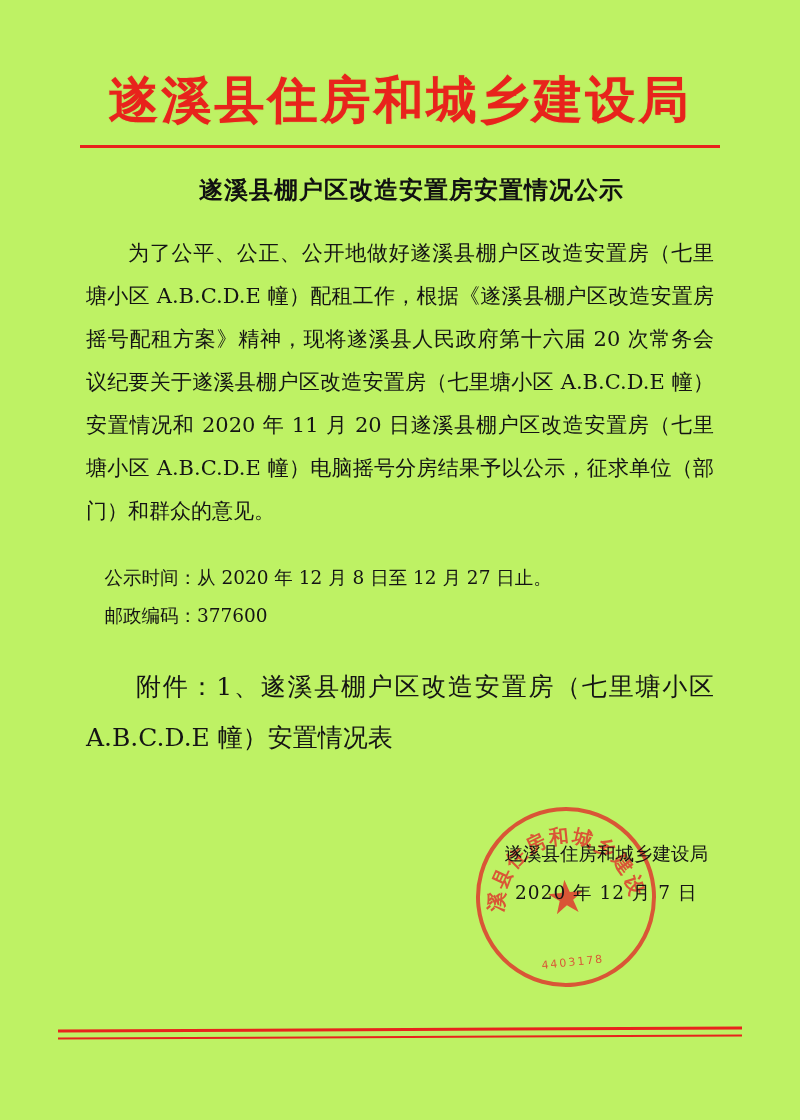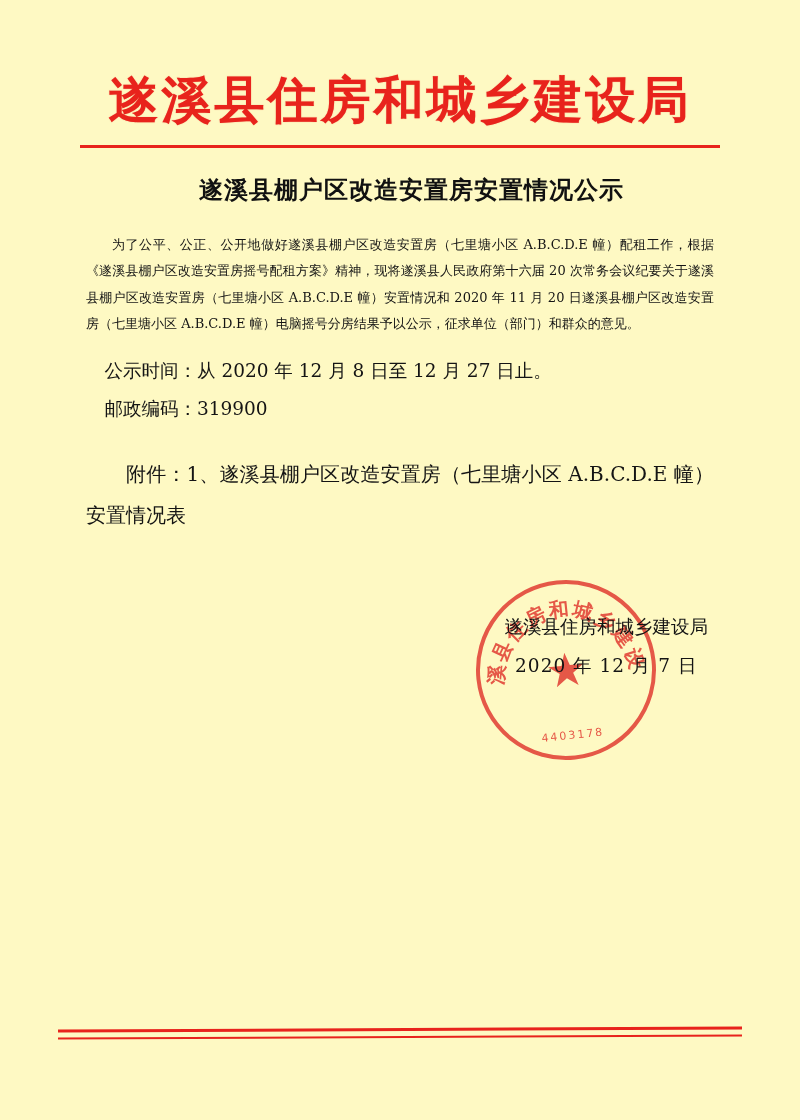--- a/index.html
+++ b/index.html
@@ -12,21 +12,21 @@
     height: 1120px;
     position: relative;
     font-family: "DejaVu Serif", "Liberation Serif", serif;
     color: #1a1a1a;
     overflow: hidden;
   }
 
   .page {
     position: absolute;
     inset: 0;
-    background: #fef9c3;
+    background: #bef264;
   }
 
   
   .masthead {
     padding-top: 74px;
     text-align: center;
   }
   .masthead-title {
     font-family: "DejaVu Serif", "Liberation Serif", serif;
     font-weight: bold;
@@ -55,44 +55,44 @@
     font-family: "DejaVu Serif", "Liberation Serif", serif;
     margin-left: 23px;
   }
 
   
   .body-wrap {
     margin: 26px auto 0 auto;
     width: 628px;
   }
   .para {
-    font-size: 13px;
+    font-size: 21px;
     line-height: 2.05;
     text-align: justify;
     text-justify: inter-ideograph;
     color: #141414;
     margin-bottom: 6px;
   }
   .para.indent {
     text-indent: 2em;
   }
 
   .info-line {
     font-size: 18.5px;
     line-height: 2.05;
     color: #141414;
     margin-left: 1em;
   }
   .info-block {
-    margin-top: 14px;
+    margin-top: 26px;
   }
 
   .attach {
     margin-top: 26px;
-    font-size: 20px;
+    font-size: 25px;
     line-height: 2.05;
     text-align: justify;
     text-indent: 2em;
     color: #141414;
   }
 
   
   .sign-area {
     position: relative;
     margin-top: 44px;
@@ -193,21 +193,21 @@
 
   <div class="doc-title">遂溪县棚户区改造安置房安置情况公示</div>
 
   <div class="body-wrap">
 
     <p class="para indent">为了公平、公正、公开地做好遂溪县棚户区改造安置房（七里塘小区 A.B.C.D.E 幢）配租工作，根据《遂溪县棚户区改造安置房摇号配租方案》精神，现将遂溪县人民政府第十六届 20 次常务会议纪要关于遂溪县棚户区改造安置房（七里塘小区 A.B.C.D.E 幢）安置情况和 2020 年 11 月 20 日遂溪县棚户区改造安置房（七里塘小区 A.B.C.D.E 幢）电脑摇号分房结果予以公示，征求单位（部门）和群众的意见。</p>
 
 
     <div class="info-block">
       <div class="info-line">公示时间：从 2020 年 12 月 8 日至 12 月 27 日止。</div>
-      <div class="info-line">邮政编码：319900</div>
+      <div class="info-line">邮政编码：377600</div>
     </div>
 
     <p class="attach">附件：1、遂溪县棚户区改造安置房（七里塘小区 A.B.C.D.E 幢）安置情况表</p>
 
     <div class="sign-area">
 
       <div class="seal">
         <div class="seal-inner"></div>
         <svg class="seal-arc" viewBox="0 0 172 172">
           <defs>

